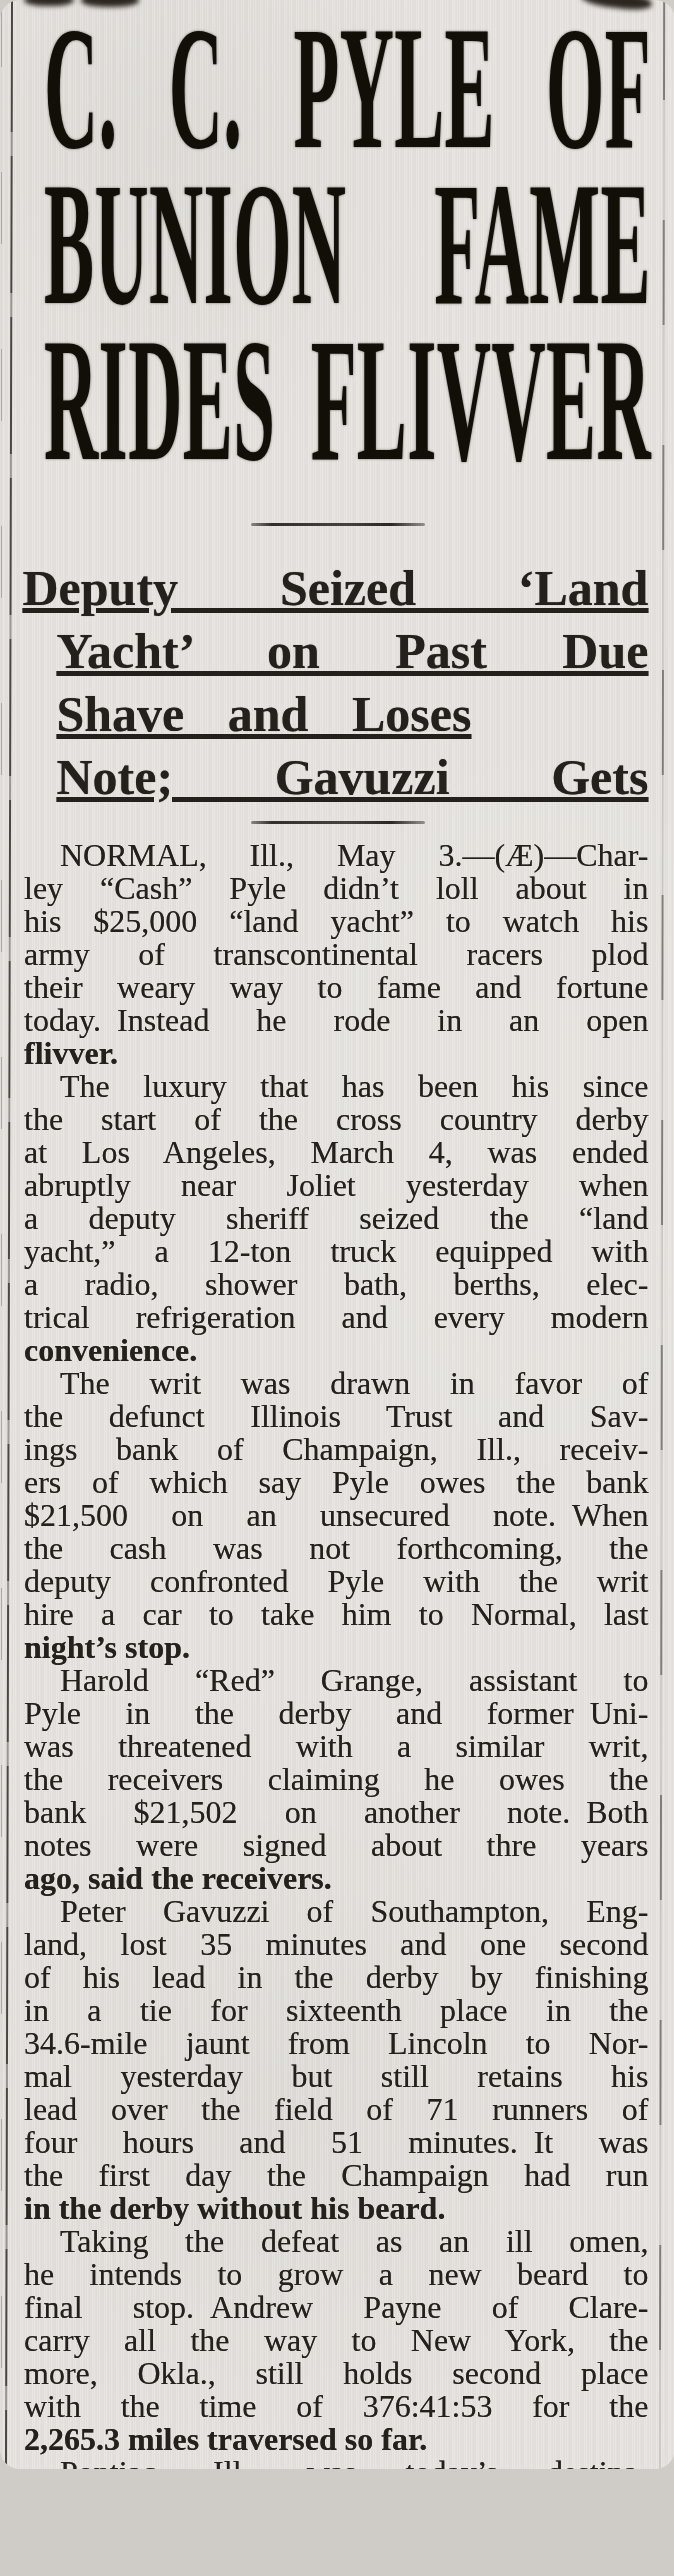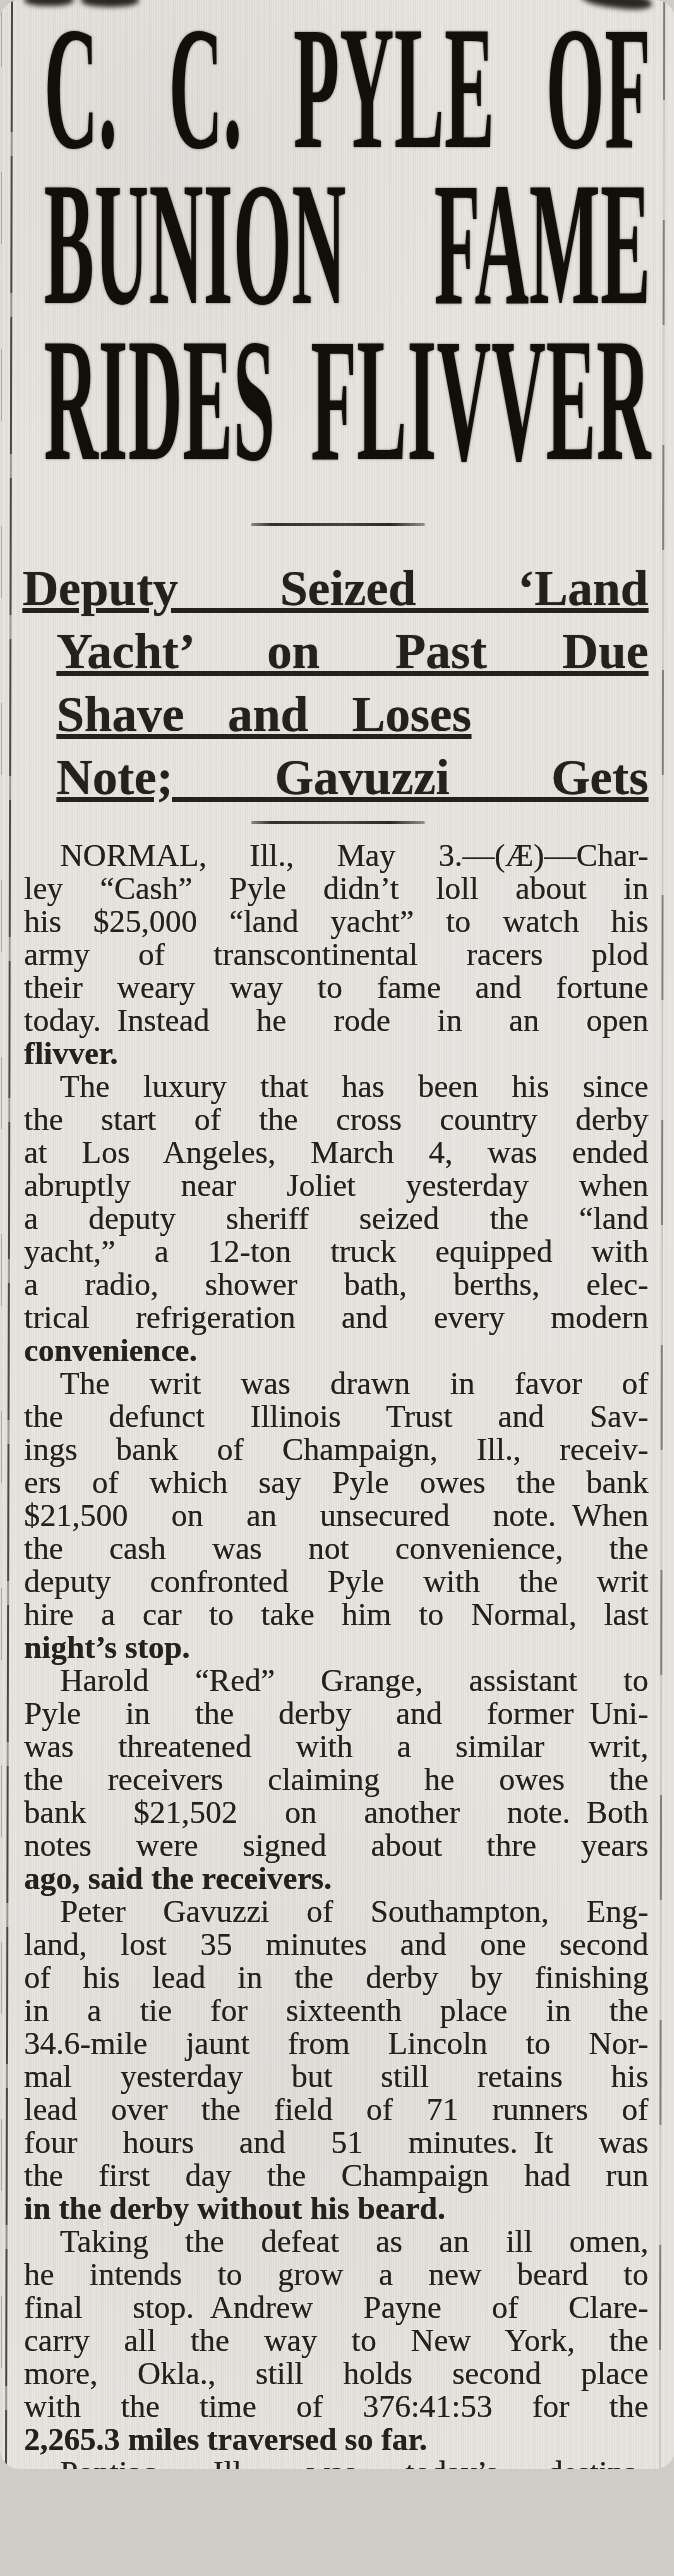--- a/index.html
+++ b/index.html
@@ -148,21 +148,21 @@
         <div class="b-line">a radio, shower bath, berths, elec-</div>
         <div class="b-line">trical refrigeration and every modern</div>
         <div class="b-line plast">convenience.</div>
       </div>
       <div class="para">
         <div class="b-line pstart">The writ was drawn in favor of</div>
         <div class="b-line">the defunct Illinois Trust and Sav-</div>
         <div class="b-line">ings bank of Champaign, Ill., receiv-</div>
         <div class="b-line">ers of which say Pyle owes the bank</div>
         <div class="b-line">$21,500 on an unsecured note. When</div>
-        <div class="b-line">the cash was not convenience, the</div>
+        <div class="b-line">the cash was not forthcoming, the</div>
         <div class="b-line">deputy confronted Pyle with the writ</div>
         <div class="b-line">hire a car to take him to Normal, last</div>
         <div class="b-line plast">night’s stop.</div>
       </div>
       <div class="para">
         <div class="b-line pstart">Harold “Red” Grange, assistant to</div>
         <div class="b-line">Pyle in the derby and former Uni-</div>
         <div class="b-line">was threatened with a similar writ,</div>
         <div class="b-line">the receivers claiming he owes the</div>
         <div class="b-line">bank $21,502 on another note. Both</div>

